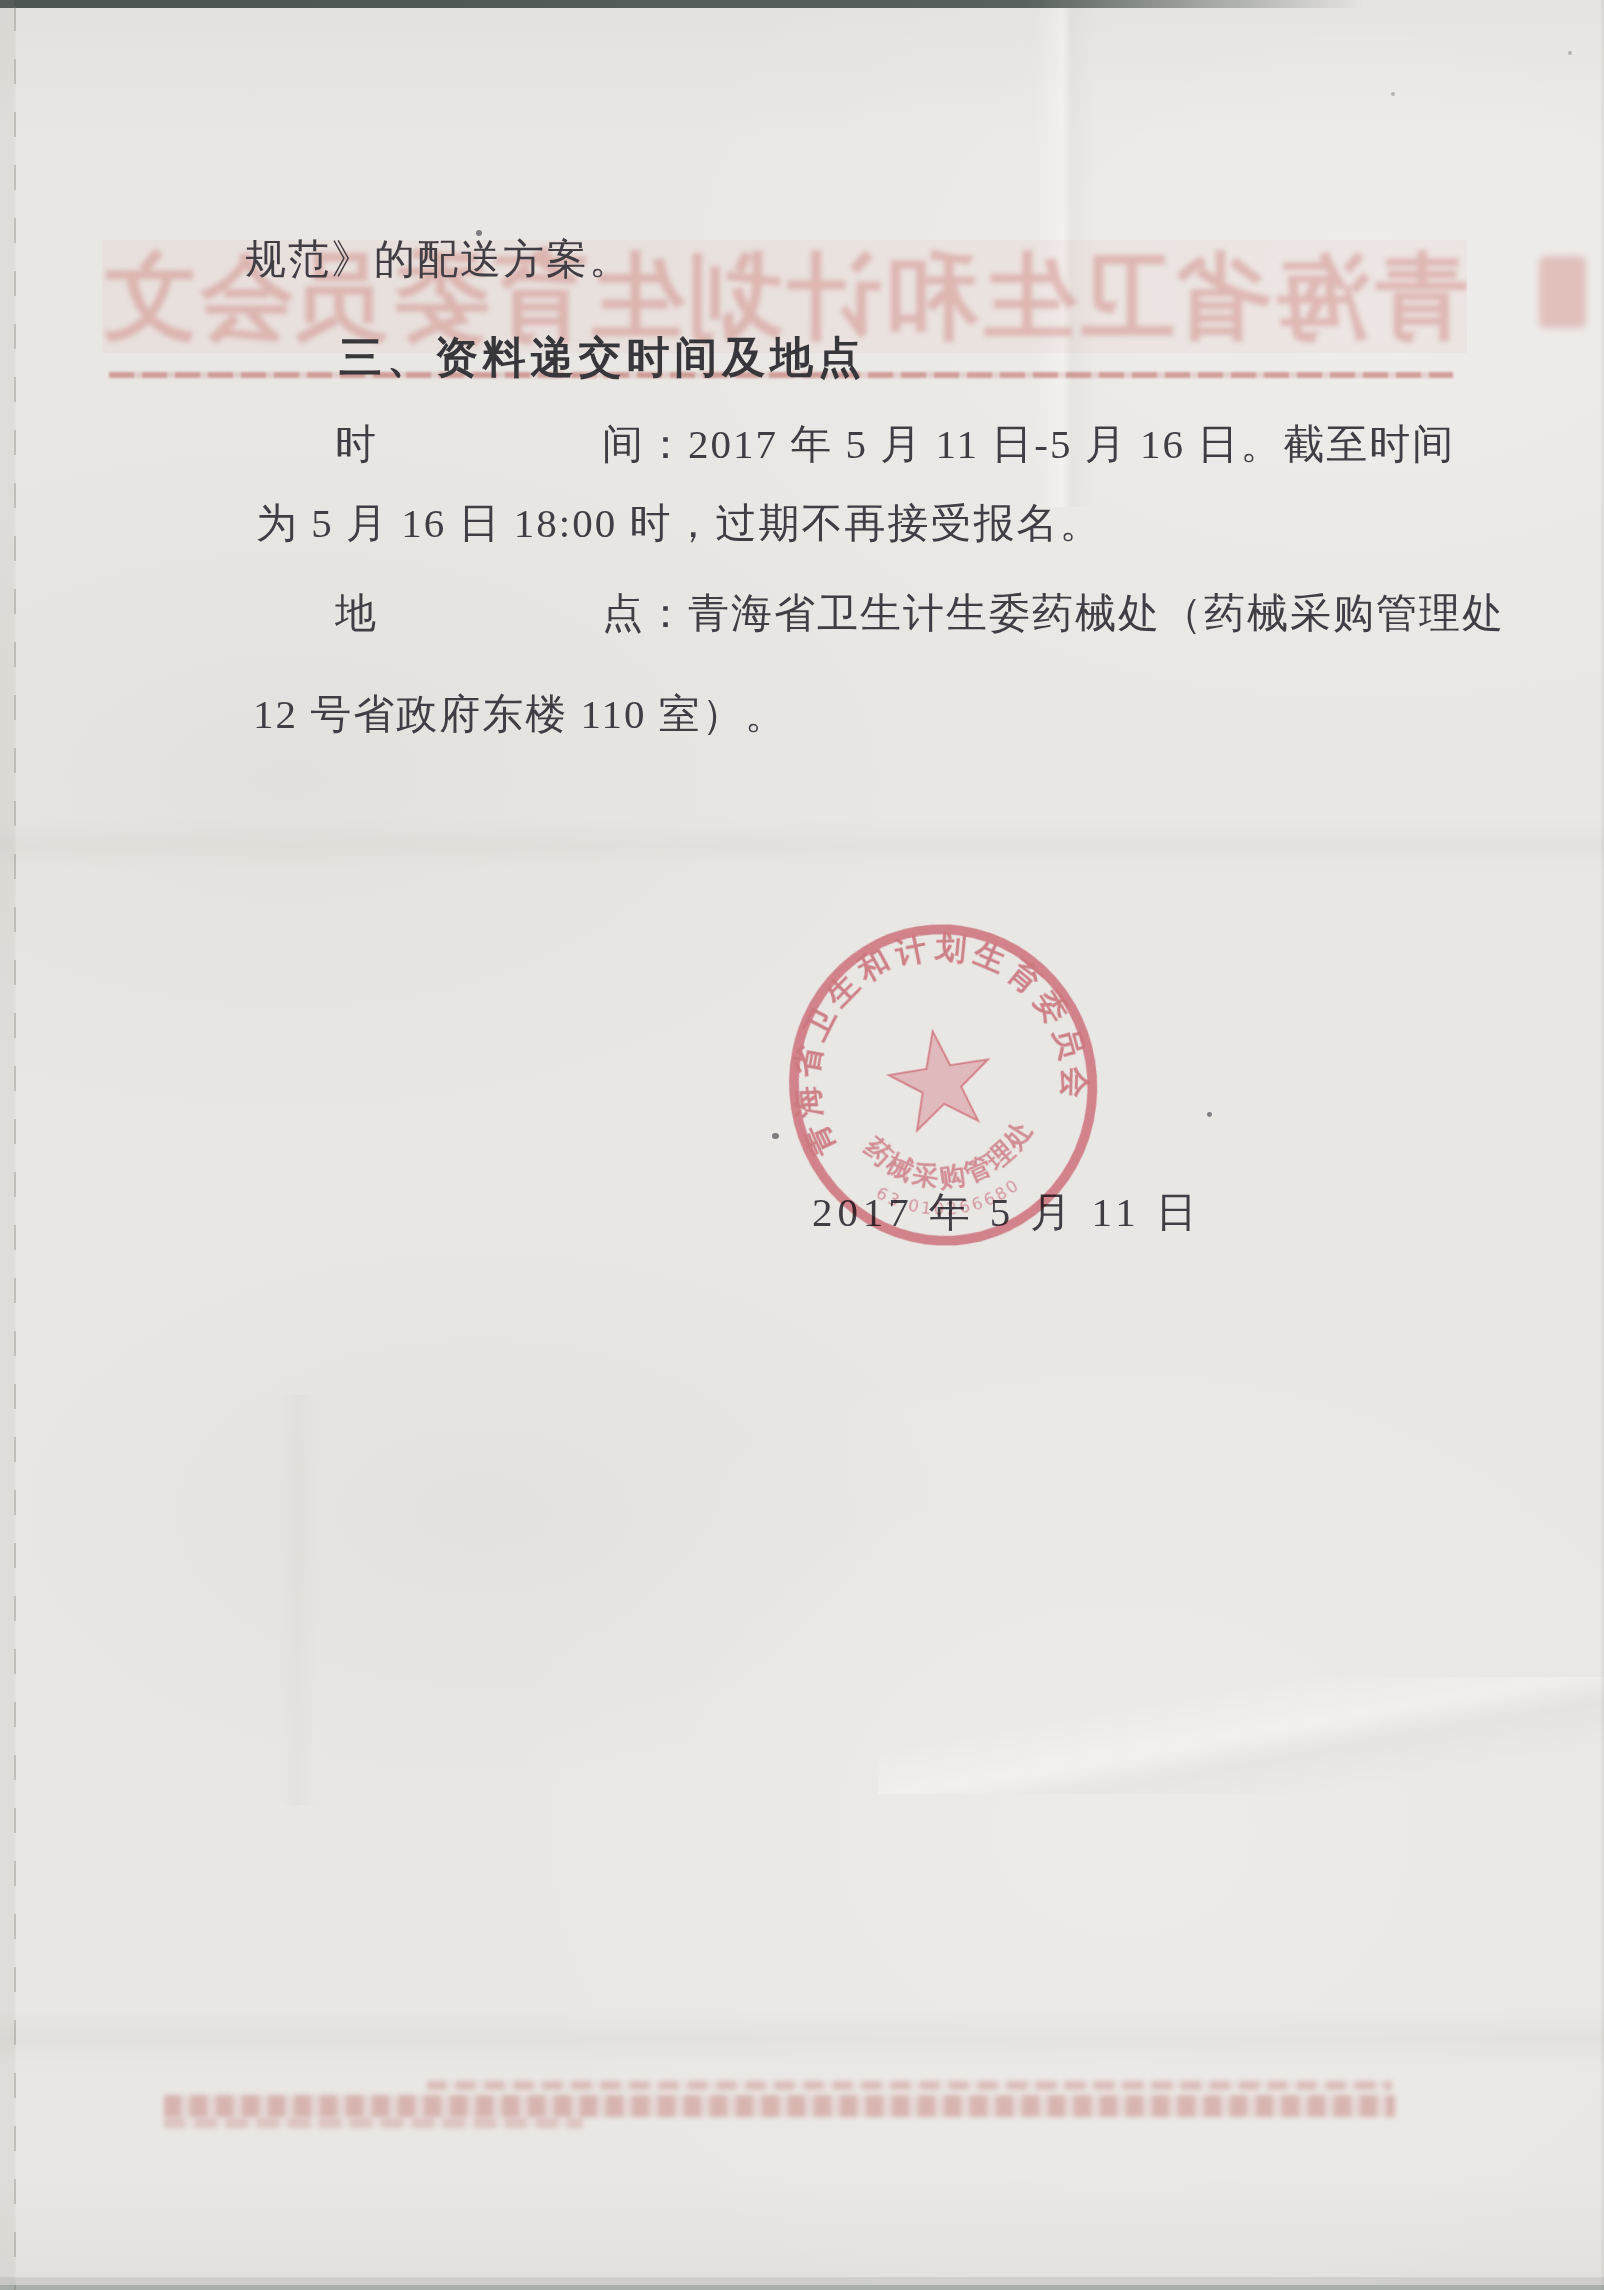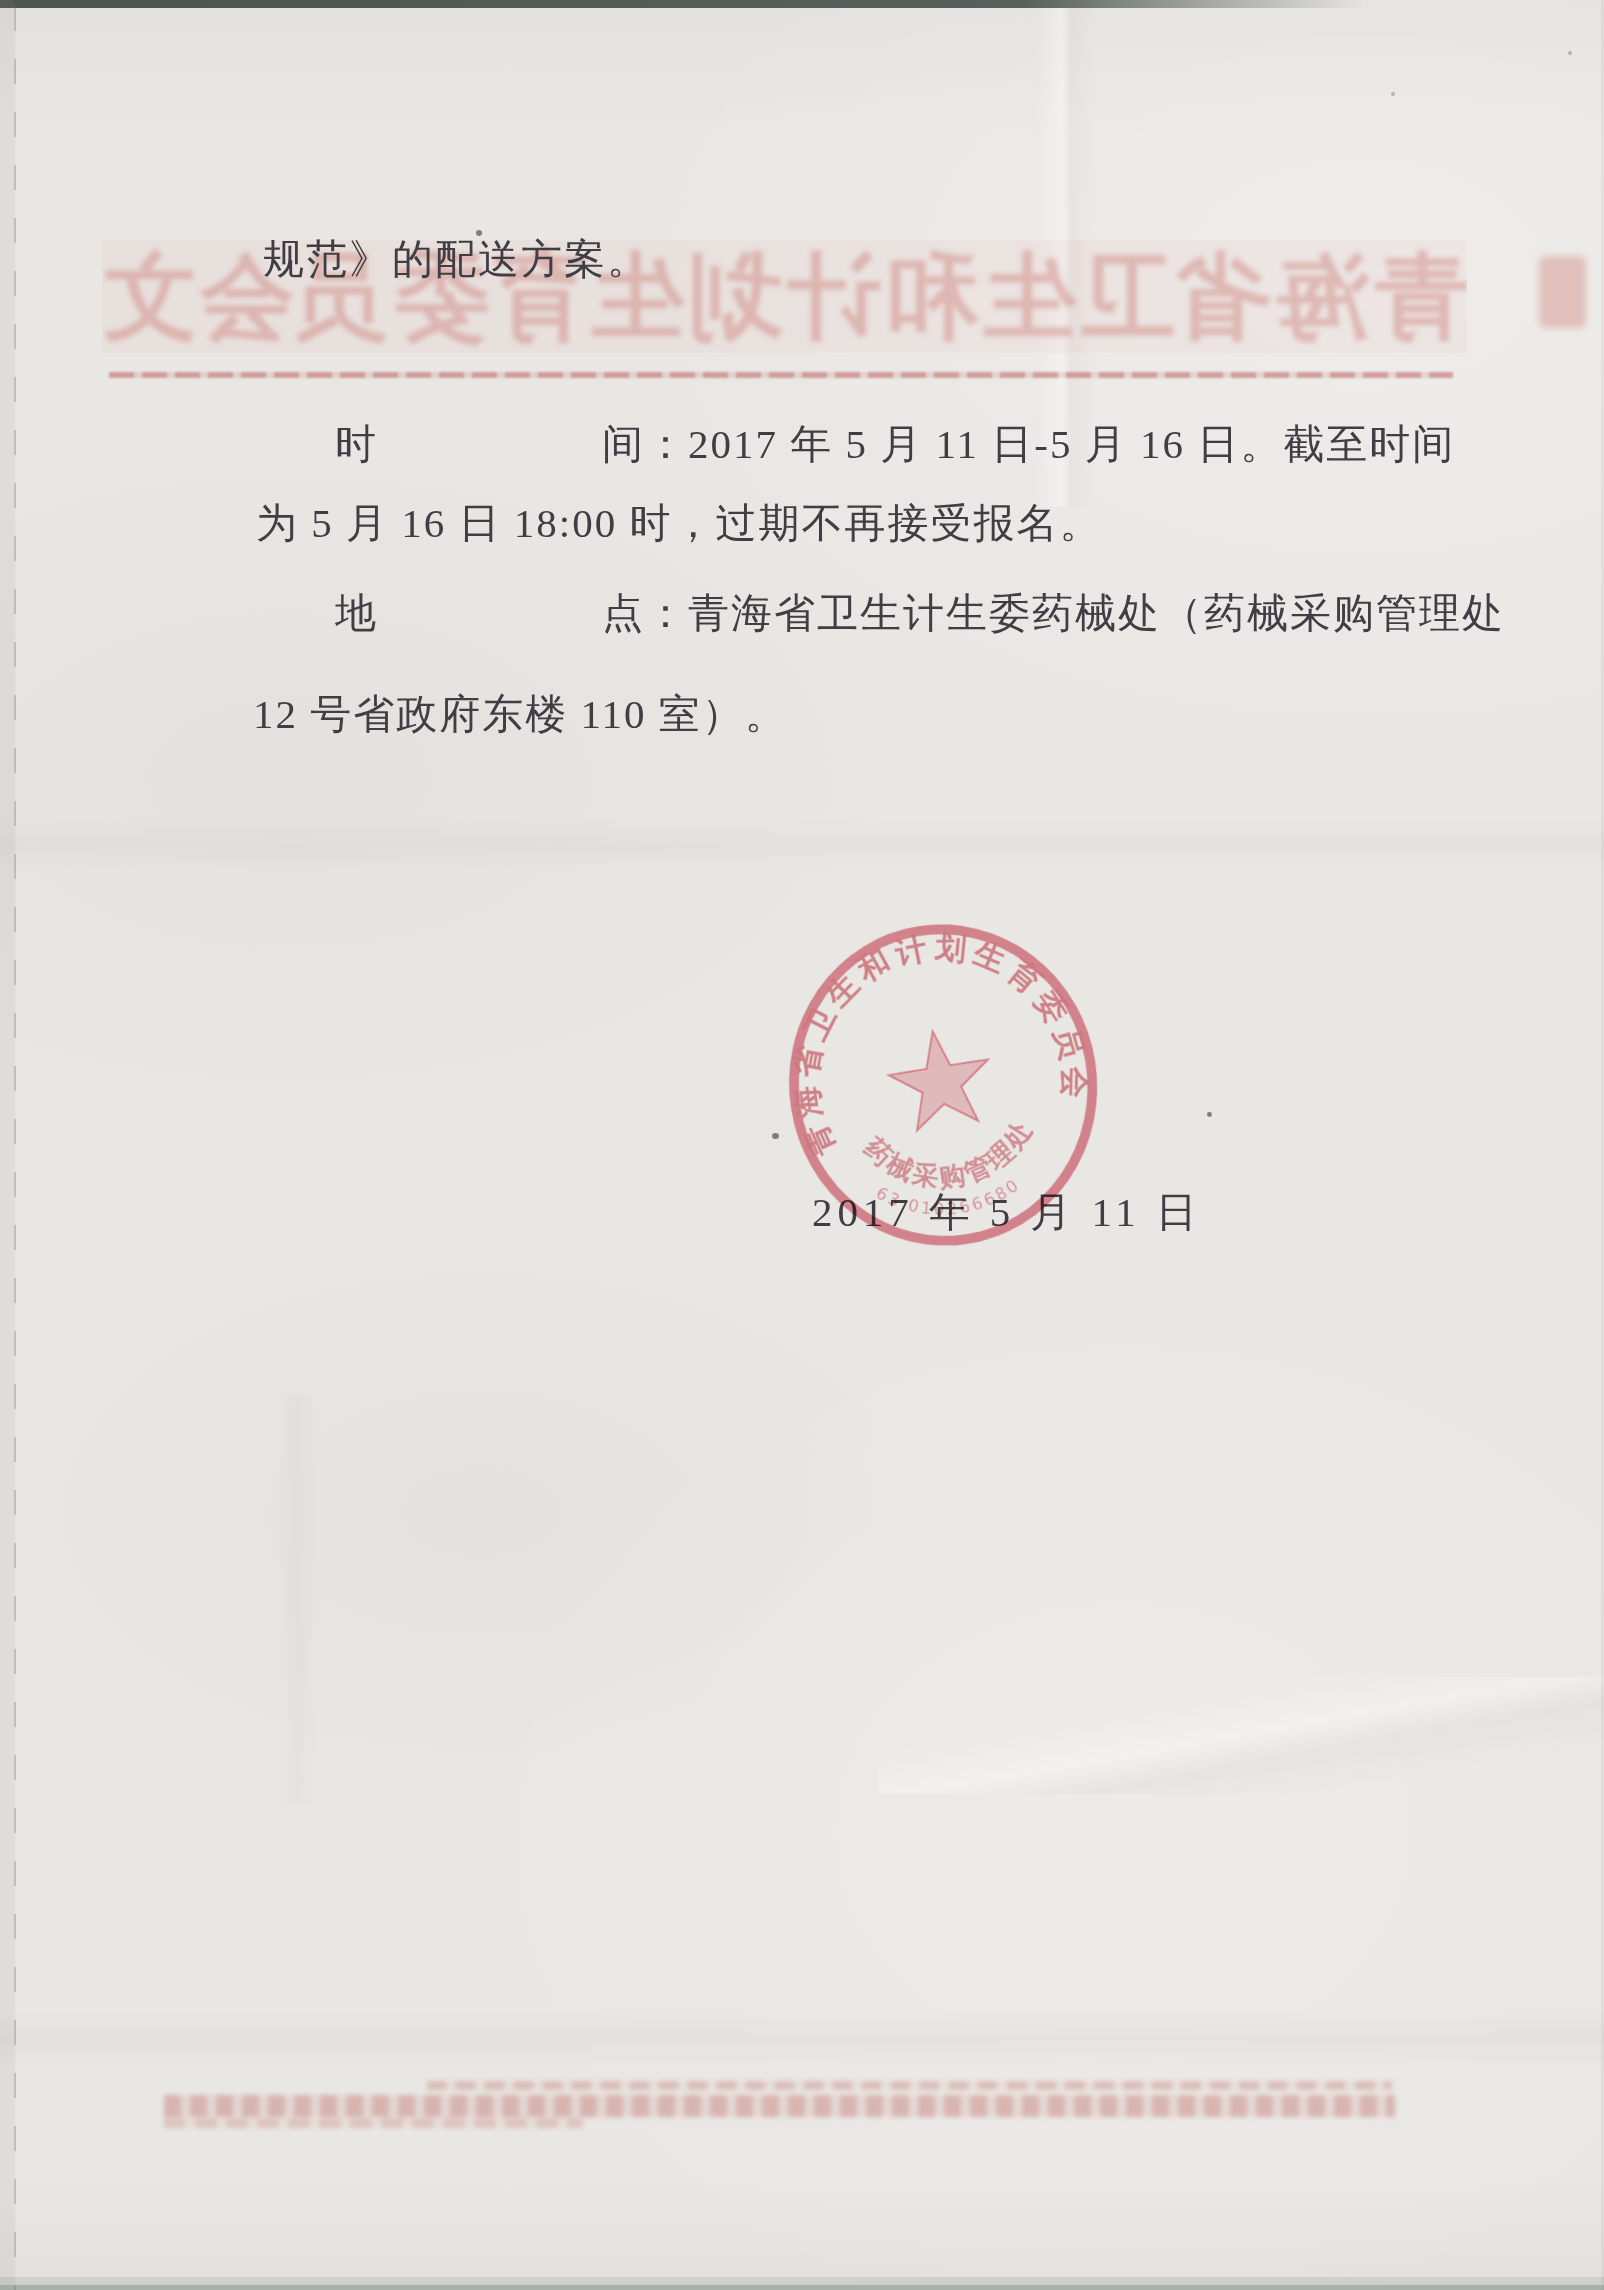--- a/index.html
+++ b/index.html
@@ -95,22 +95,23 @@
   <div class="crease d1"></div>
   <div class="crease h2"></div>
   <div class="crease v2"></div>
 
   <div class="bleed-band">
     <span class="mirrored">青海省卫生和计划生育委员会文件</span>
   </div>
   <div class="bleed-rule"></div>
   <div class="bleed-fragment"></div>
 
-  <p class="tline" style="left:263px;top:207px;margin-top:32px;">规范》的配送方案。</p>
+  <p class="tline" style="left:245px;top:207px;margin-top:32px;">规范》的配送方案。</p>
 
+  <p class="heading" style="left:339px;top:293px;">三、资料递交时间及地点</p>
 
   <p class="tline" style="left:335px;top:383px;"><span>时</span><span class="gap"></span><span>间：2017 年 5 月 11 日-5 月 16 日。截至时间</span></p>
 
   <p class="tline" style="left:256px;top:462px;">为 5 月 16 日 18:00 时，过期不再接受报名。</p>
 
   <p class="tline" style="left:335px;top:552px;"><span>地</span><span class="gap"></span><span>点：青海省卫生计生委药械处（药械采购管理处</span></p>
 
   <p class="tline" style="left:253px;top:653px;">12 号省政府东楼 110 室）。</p>
 
 

